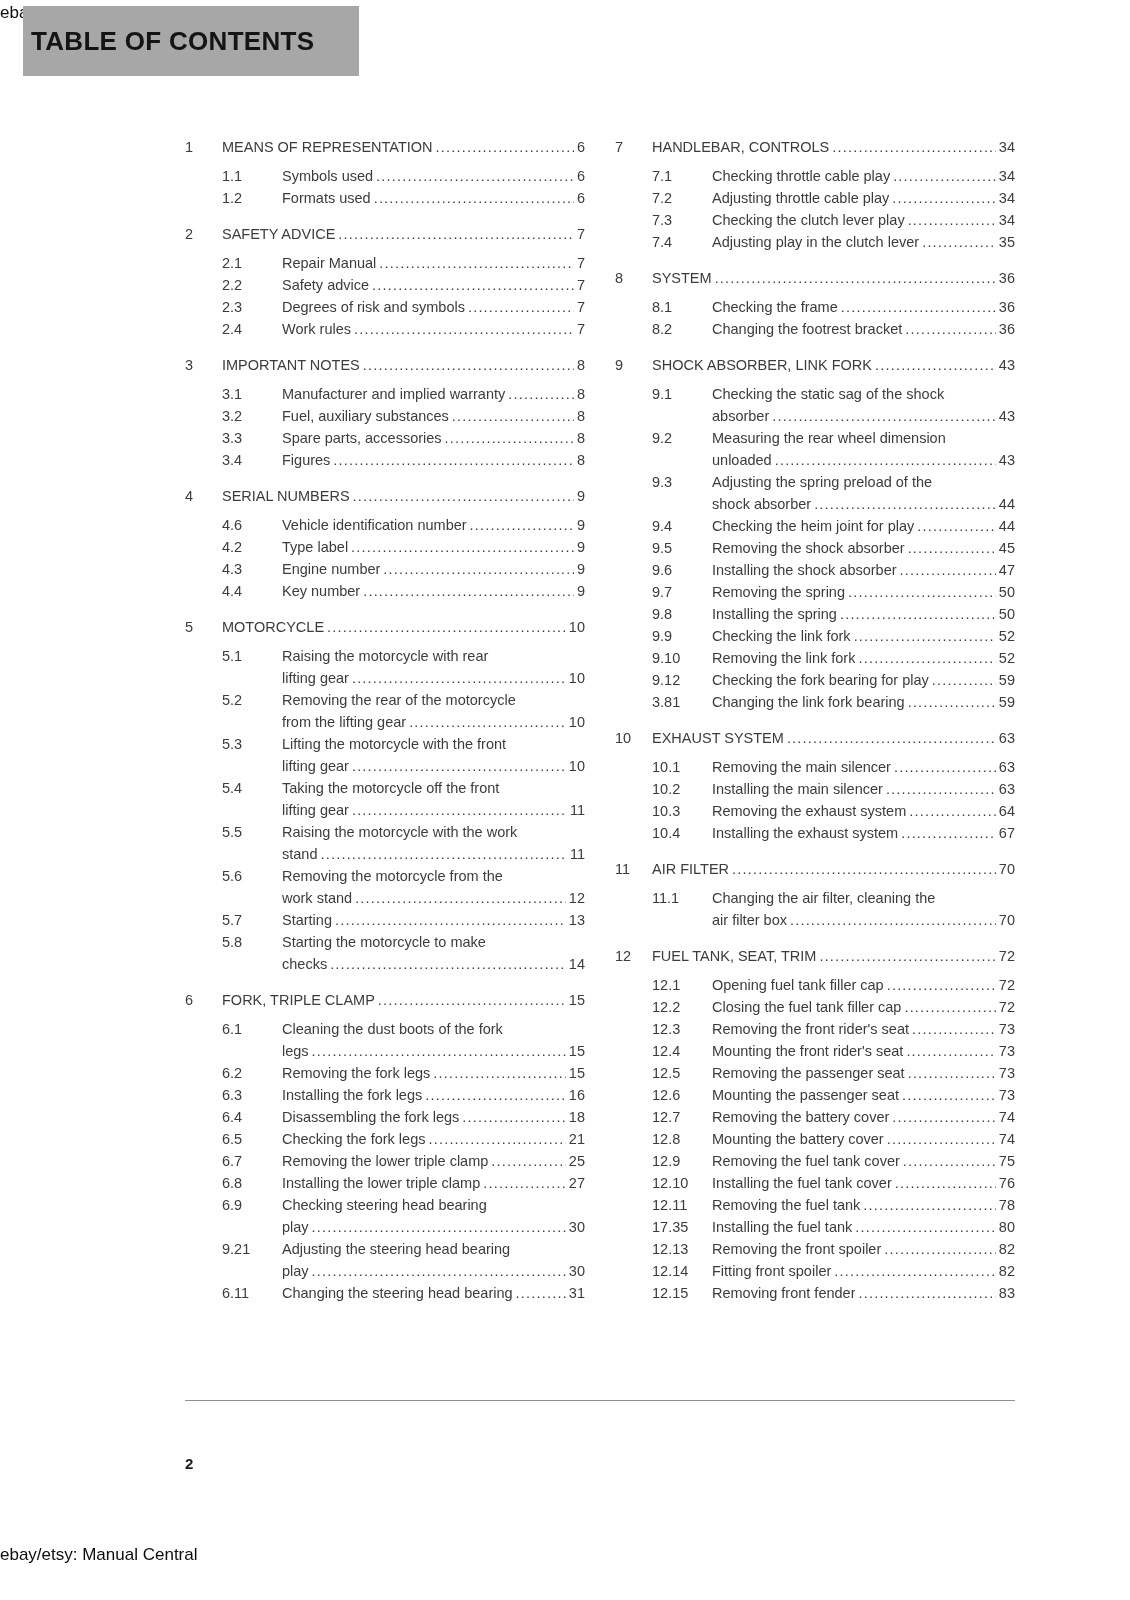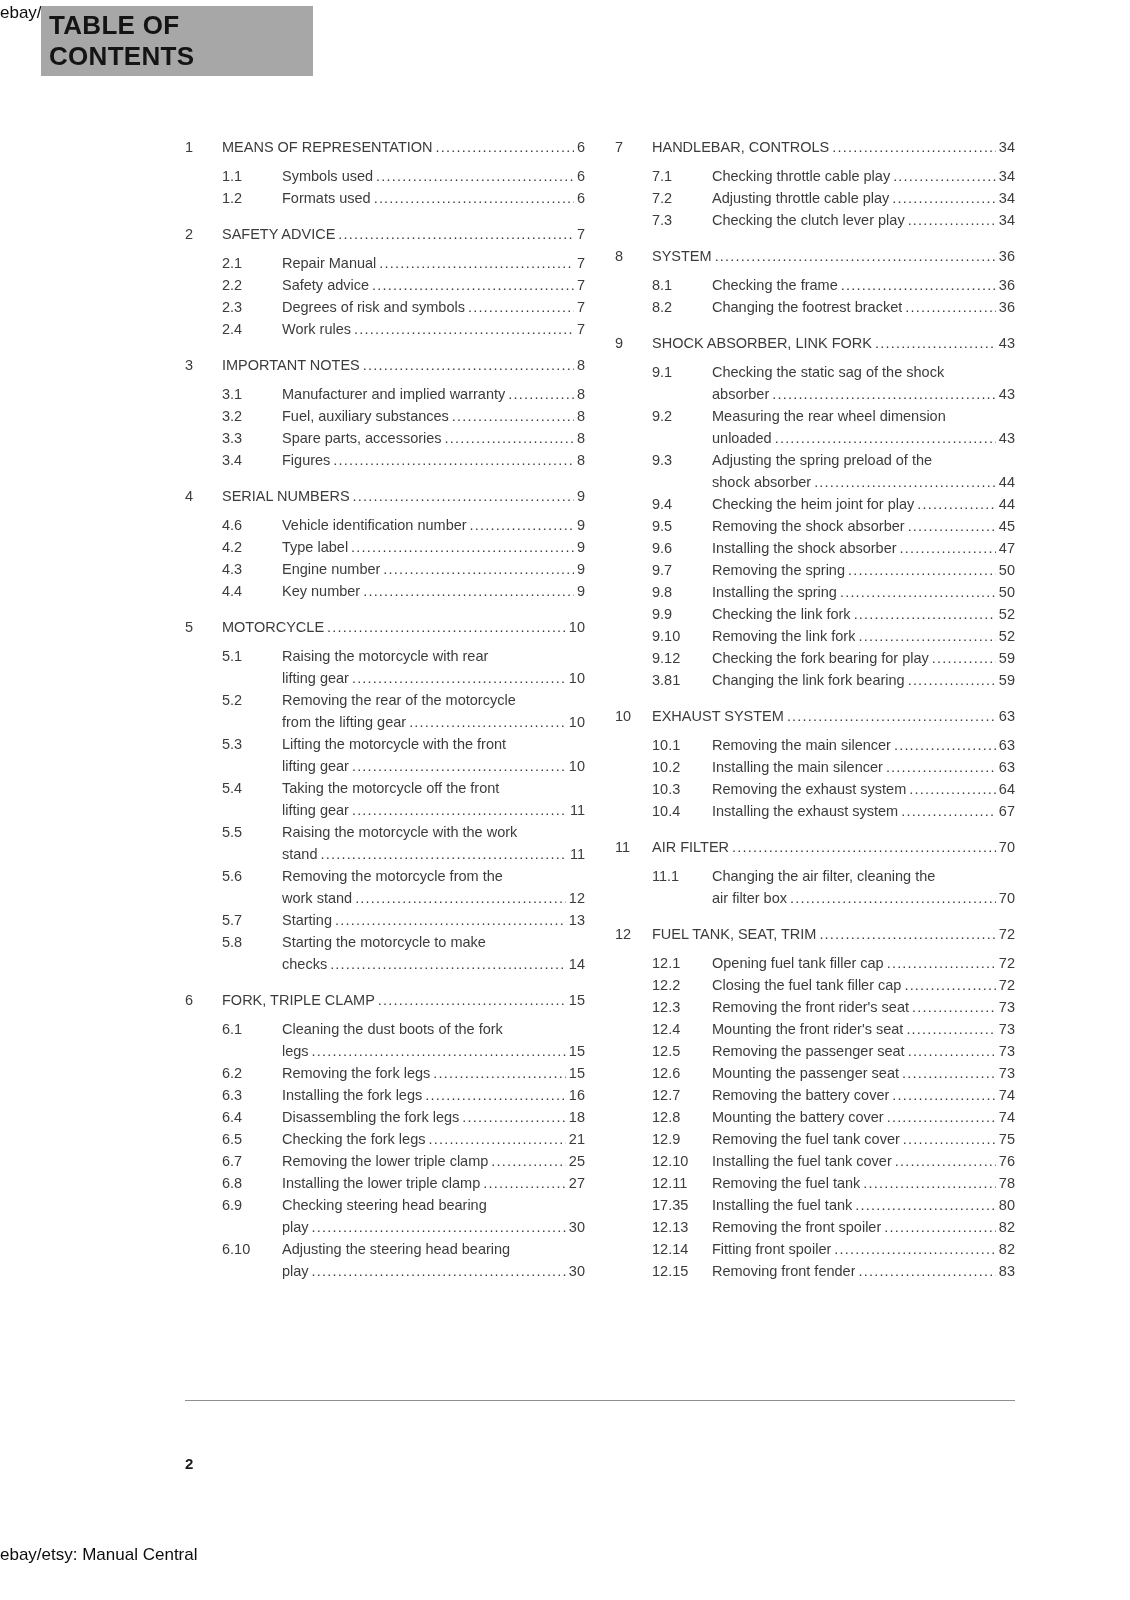--- a/index.html
+++ b/index.html
@@ -8,23 +8,23 @@
     font-family:"Liberation Sans", sans-serif;
     color:#3c3c3c;
   }
   .watermark {
     position:absolute; left:0; width:100%; text-align:left;
     font-size:17px; color:#0d0d0d;
   }
   .watermark.top { top:3px; }
   .watermark.bottom { top:1545px; }
   .title-box {
-    position:absolute; left:23px; top:6px; width:272px; height:70px;
+    position:absolute; left:23px; top:6px; width:336px; height:70px;
     background:#a7a7a7; display:flex; align-items:center;
-    box-sizing:border-box; padding-left:8px;margin-left:18px;
+    box-sizing:border-box; padding-left:8px;
   }
   .title-text {
     font-size:26px; font-weight:bold; color:#141414; letter-spacing:0.3px;
   }
   .toc {
     position:absolute; left:185px; top:136px; width:830px;
     display:flex; gap:30px; font-size:14.5px;
   }
   .col { width:400px; }
   .section { margin-top:14px; }
@@ -439,27 +439,37 @@
             <span class="body">
               <div class="tline">Checking steering head bearing</div>
               <span class="lastline">
                 <span class="t">play</span>
                 <span class="leader"></span>
                 <span class="pg">30</span>
               </span>
             </span>
           </div>
           <div class="row entry-row">
-            <span class="num">6.10</span>
+            <span class="num">9.21</span>
             <span class="body">
               <div class="tline">Adjusting the steering head bearing</div>
               <span class="lastline">
                 <span class="t">play</span>
                 <span class="leader"></span>
                 <span class="pg">30</span>
+              </span>
+            </span>
+          </div>
+          <div class="row entry-row">
+            <span class="num">6.11</span>
+            <span class="body">
+              <span class="lastline">
+                <span class="t">Changing the steering head bearing</span>
+                <span class="leader"></span>
+                <span class="pg">31</span>
               </span>
             </span>
           </div>
         </div>
       </div>
     <div class="col" id="col-1">
         <div class="section">
           <div class="row section-row">
             <span class="num">7</span>
             <span class="body">
@@ -490,20 +500,30 @@
               </span>
             </span>
           </div>
           <div class="row entry-row">
             <span class="num">7.3</span>
             <span class="body">
               <span class="lastline">
                 <span class="t">Checking the clutch lever play</span>
                 <span class="leader"></span>
                 <span class="pg">34</span>
+              </span>
+            </span>
+          </div>
+          <div class="row entry-row">
+            <span class="num">7.4</span>
+            <span class="body">
+              <span class="lastline">
+                <span class="t">Adjusting play in the clutch lever</span>
+                <span class="leader"></span>
+                <span class="pg">35</span>
               </span>
             </span>
           </div>
         </div>
         <div class="section">
           <div class="row section-row">
             <span class="num">8</span>
             <span class="body">
               <span class="lastline">
                 <span class="t">SYSTEM</span>

